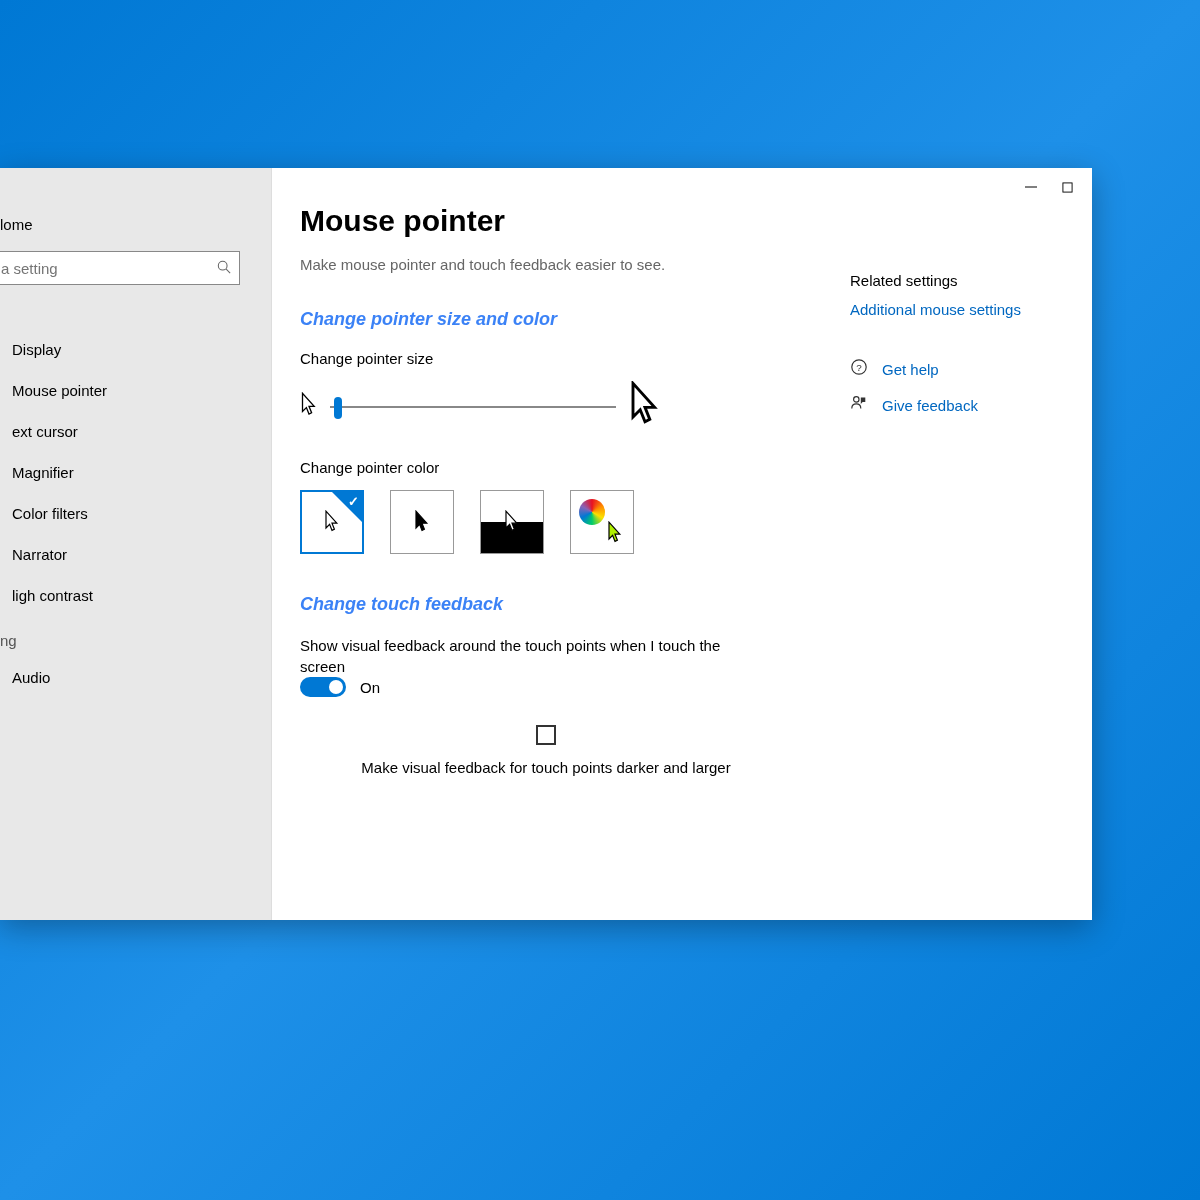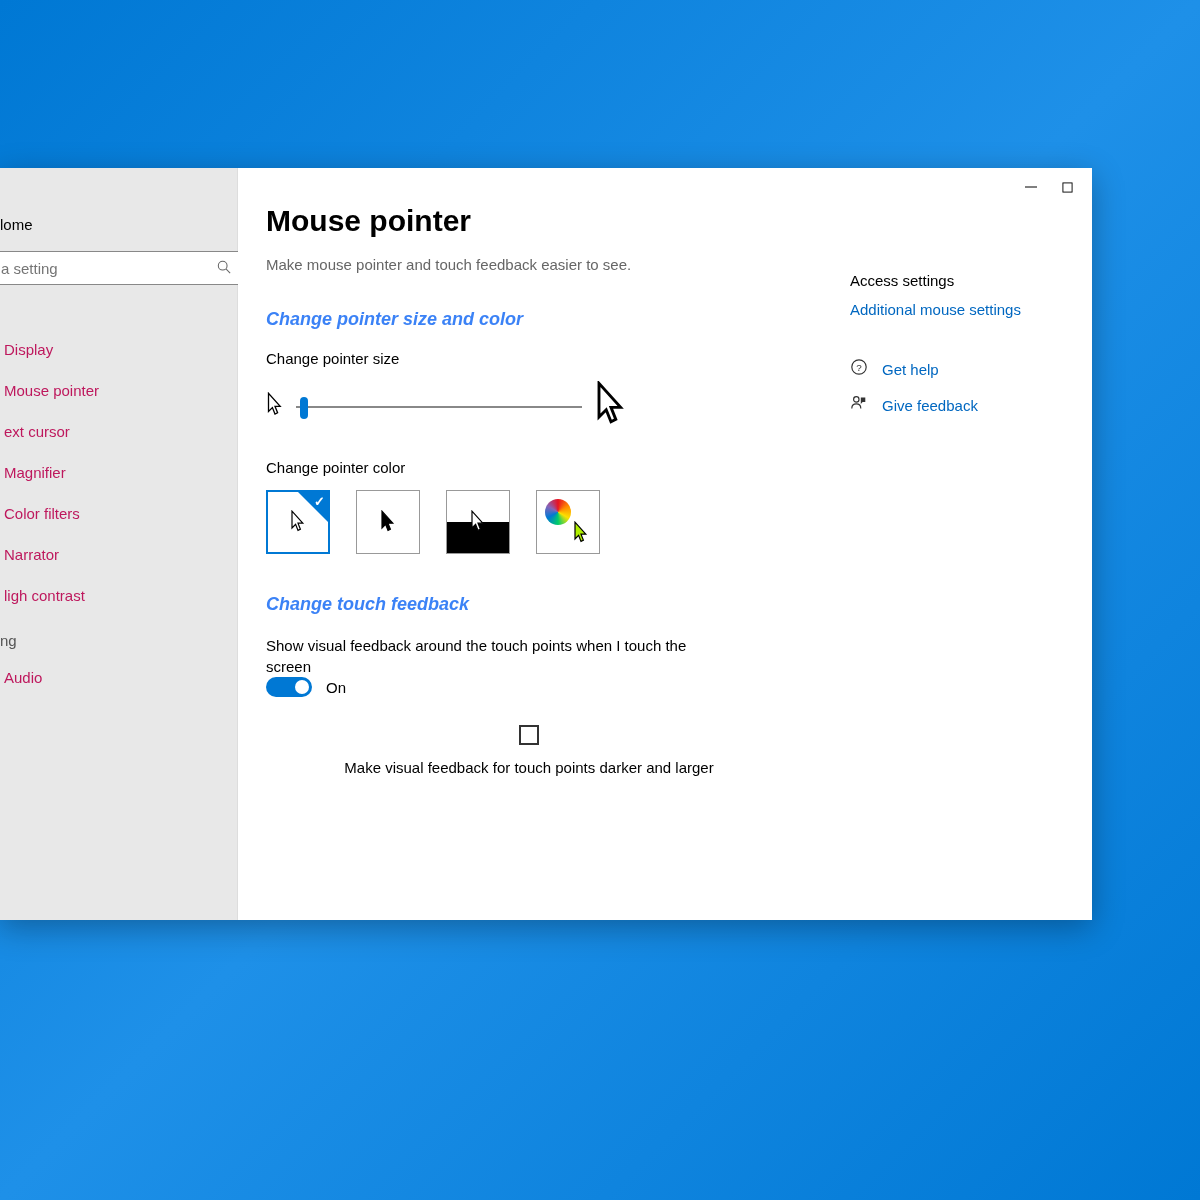--- a/index.html
+++ b/index.html
@@ -14,21 +14,21 @@
       position: absolute;
       top: 168px;
       left: 0;
       width: 1092px;
       height: 752px;
       background: #fff;
       display: flex;
       box-shadow: 0 8px 30px rgba(0,0,0,0.3);
     }
     .sidebar {
-      width: 238px;
+      width: 272px;
       background: #e8e8e8;
       border-right: 1px solid #ddd;
       padding-top: 40px;
     }
     .home-row {
       padding: 8px 0 18px 0;
       font-size: 15px;
       color: #000;
       cursor: pointer;
     }
@@ -52,23 +52,23 @@
       background: transparent;
     }
     .search-box .sicon { color: #666; font-size: 14px; }
     .section-hdr {
       font-size: 15px;
       font-weight: 600;
       color: #000;
       padding: 8px 0 16px 0;
     }
     .nav-item {
-      padding: 12px 4px;
-      font-size: 15px;
-      color: #be185d;
+      padding: 12px 12px;
+      font-size: 15px;
+      color: #000000;
       cursor: pointer;
     }
     .nav-group-hdr {
       padding: 16px 0 8px 0;
       font-size: 15px;
       color: #555;
     }
     .content {
       flex: 1;
       display: flex;
@@ -358,21 +358,21 @@
         </div>
         <span class="toggle-label">On</span>
       </div>
       <div class="checkbox-row">
         <div class="chk"></div>
         <span style="font-size:15px">Make visual feedback for touch points darker and larger</span>
       </div>
     </div>
 
     <div class="sidepanel">
-      <div class="rel-hdr">Access settings</div>
+      <div class="rel-hdr">Related settings</div>
       <a class="link">Additional mouse settings</a>
 
       <div class="help-row">
         <span class="hicon">
           <svg viewBox="0 0 20 20">
               <circle cx="10" cy="10" r="8" fill="none" stroke="#333" stroke-width="1.3"></circle>
               <text x="10" y="14" text-anchor="middle" font-size="11" fill="#333">?</text>
             </svg>
         </span>
         <span class="hlabel">Get help</span>

